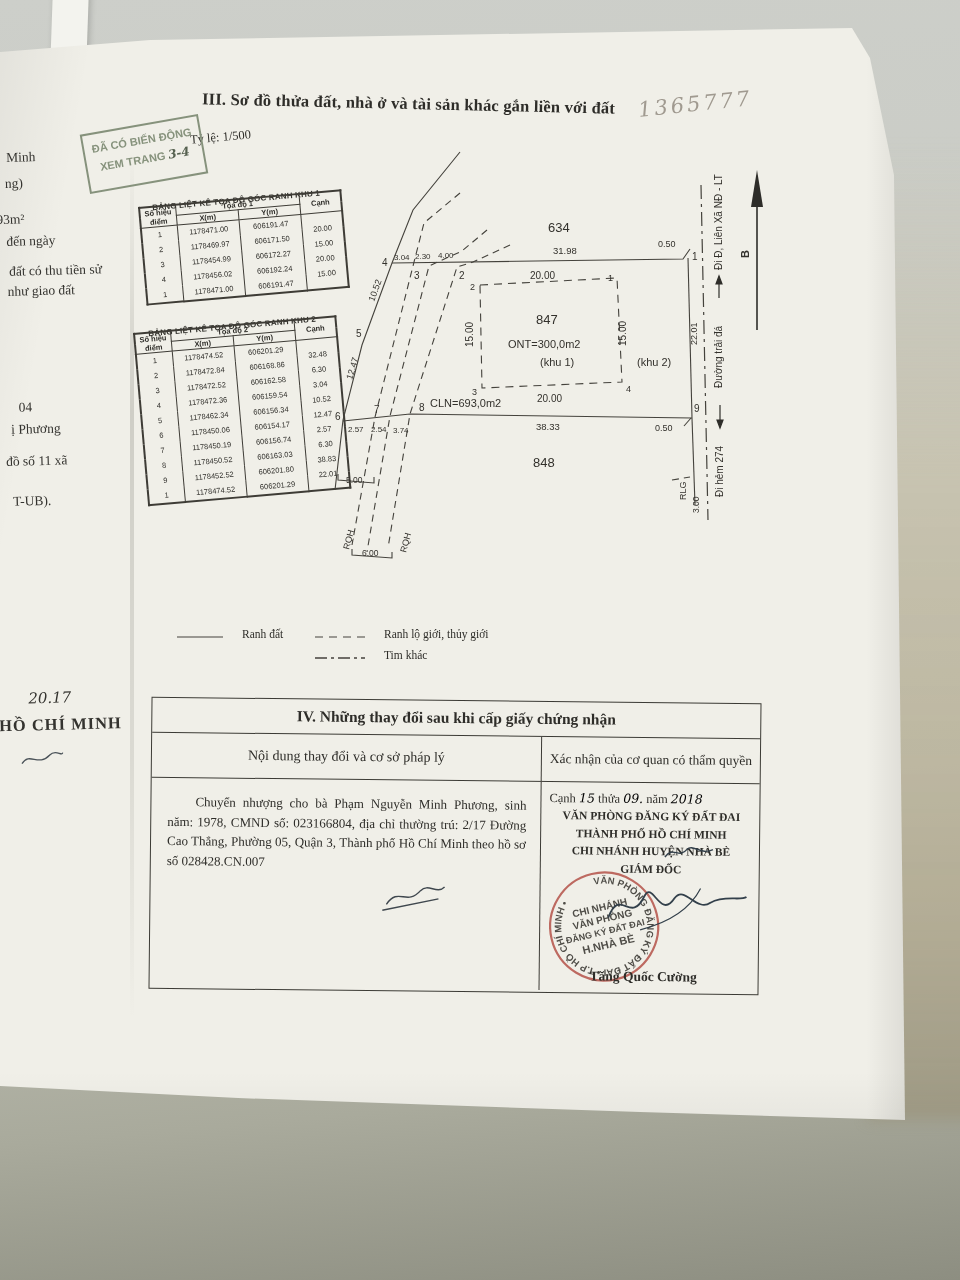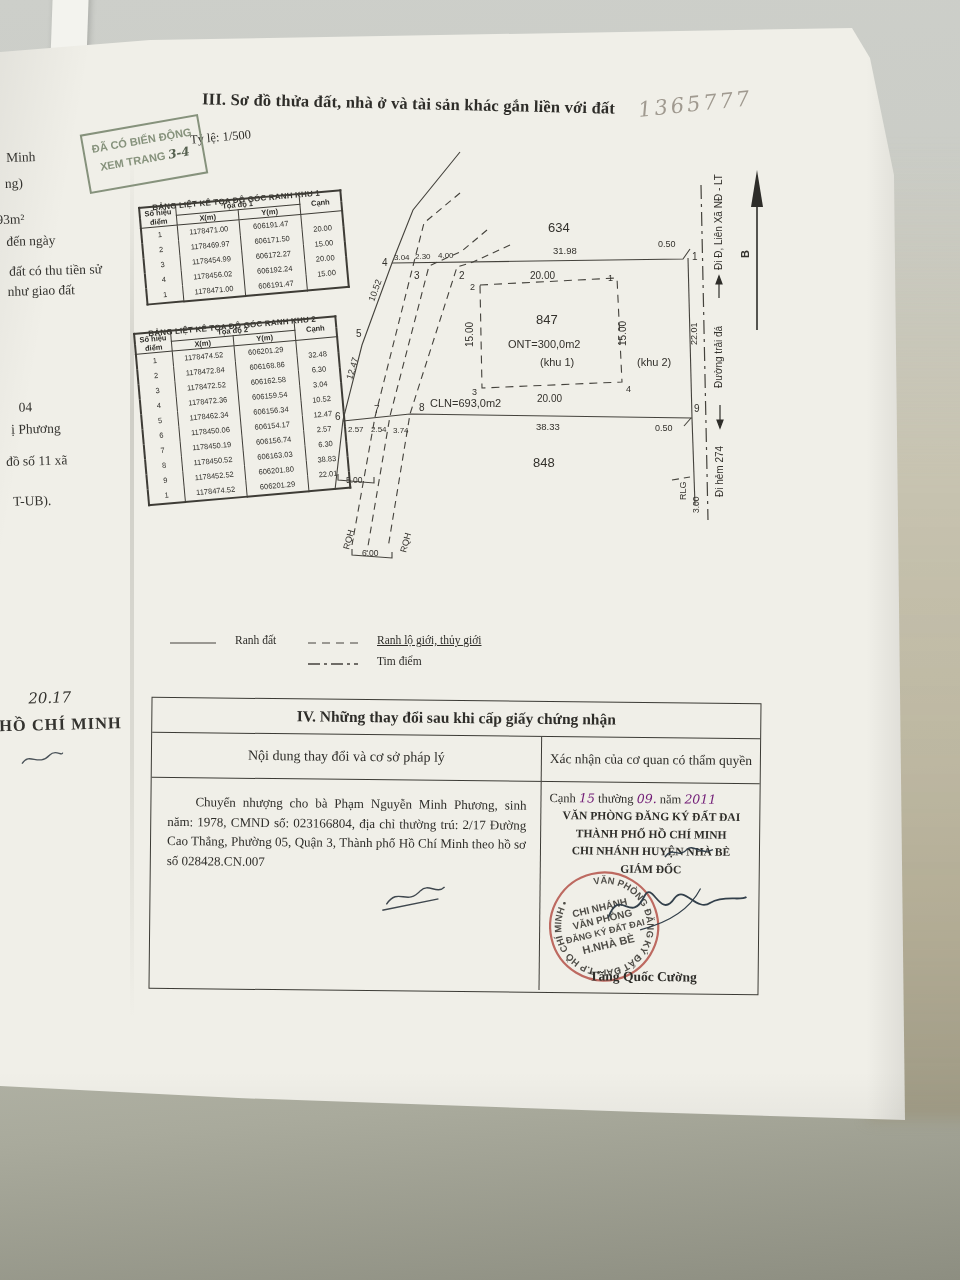--- a/index.html
+++ b/index.html
@@ -25,21 +25,21 @@
   .t{position:absolute;white-space:nowrap;color:#2e2d29;}
   .sec3-title{left:202px;top:94px;font-weight:bold;font-size:16.5px;transform:rotate(1.3deg);letter-spacing:.2px;}
   .scale{left:190px;top:130px;font-size:12.5px;transform:rotate(-5deg);}
   .hw-ref{left:638px;top:92px;font-size:21px;font-style:italic;color:#a09a90;transform:rotate(-6deg);letter-spacing:3px;font-family:"DejaVu Serif",serif;}
   .green-stamp{position:absolute;left:84px;top:124px;width:116px;height:50px;border:2px solid #86927c;
     transform:rotate(-10deg);color:#86927c;font-family:"Liberation Sans",sans-serif;font-weight:bold;
     font-size:11px;text-align:center;line-height:1.6;padding-top:6px;}
   .green-stamp .hw34{color:#55604f;font-family:"DejaVu Serif",serif;font-style:italic;font-size:12px;}
   .margin{position:absolute;left:0;top:0;transform:rotate(-1.5deg);font-size:13.5px;}
   .margin .t{color:#34332f;}
-  .hw{font-family:"DejaVu Serif",serif;font-style:italic;color:#701a75;}
+  .hw{font-family:"DejaVu Serif",serif;font-style:italic;color:#000000;}
   .tbl-title{position:absolute;font-family:"Liberation Sans",sans-serif;font-weight:bold;font-size:8px;
     transform:rotate(-5deg);color:#33322d;letter-spacing:.2px;}
   .coord{position:absolute;border-collapse:collapse;font-family:"Liberation Sans",sans-serif;color:#2f2e2a;
     transform:rotate(-5deg);transform-origin:left top;}
   .coord th,.coord td{font-weight:normal;padding:0 2px;font-size:7.5px;text-align:center;}
   .coord thead th{border:1px solid #3e3c36;font-weight:bold;}
   .coord tbody td{border-left:1px solid #3e3c36;border-right:1px solid #3e3c36;height:15px;}
   .coord{border:2px solid #3e3c36;}
   .canh span{display:inline-block;transform:translateY(8px);}
   .legend-label{font-size:11.5px;}
@@ -301,56 +301,56 @@
       <text x="626" y="392" font-size="9">4</text>
 
       <text x="722" y="270" font-size="10" transform="rotate(-90 722 270)">Đi Đ, Liên Xã NĐ - LT</text>
       <text x="722" y="388" font-size="10" transform="rotate(-90 722 388)">Đường trải đá</text>
       <text x="723" y="497" font-size="10" transform="rotate(-90 723 497)">Đi hẻm 274</text>
       <text x="686" y="500" font-size="9" transform="rotate(-90 686 500)">RLG</text>
       <text x="349" y="550" font-size="9" transform="rotate(-75 349 550)">RQH</text>
       <text x="406" y="553" font-size="9" transform="rotate(-75 406 553)">RQH</text>
     </svg>
 
-    <div class="abs" style="left:165px;top:628px;width:460px;height:46px;margin-top:6px;">
+    <div class="abs" style="left:172px;top:628px;width:460px;height:46px;">
       <svg class="abs" style="left:5px;top:6px;" width="46" height="6">
           <line x1="0" y1="3" x2="46" y2="3" stroke="#44423c" stroke-width="1.2"></line>
         </svg>
       <div class="t legend-label" style="left:70px;top:0px;">Ranh đất</div>
       <svg class="abs" style="left:143px;top:6px;" width="50" height="6">
           <line x1="0" y1="3" x2="50" y2="3" stroke="#44423c" stroke-width="1.2" stroke-dasharray="8,6"></line>
         </svg>
-      <div class="t legend-label" style="left:212px;top:0px;text-decoration:underline;">Ranh lộ giới, thủy giới</div>
+      <div class="t legend-label" style="left:212px;top:0px;">Ranh lộ giới, thủy giới</div>
       <svg class="abs" style="left:143px;top:27px;" width="50" height="6">
           <line x1="0" y1="3" x2="50" y2="3" stroke="#44423c" stroke-width="1.3" stroke-dasharray="12,4,3,4"></line>
         </svg>
-      <div class="t legend-label" style="left:212px;top:21px;">Tim điểm</div>
+      <div class="t legend-label" style="left:212px;top:21px;">Tim khác</div>
     </div>
 
     <div class="sec4">
       <div class="sec4-title">IV. Những thay đổi sau khi cấp giấy chứng nhận</div>
       <div class="sec4-head">
         <div class="c1">Nội dung thay đổi và cơ sở pháp lý</div>
         <div class="c2">Xác nhận của cơ quan có thẩm quyền</div>
       </div>
       <div class="sec4-body">
         <div class="c1">
           <div class="entry">Chuyển nhượng cho bà Phạm Nguyễn Minh Phương, sinh năm: 1978, CMND số: 023166804, địa chỉ thường trú: 2/17 Đường Cao Thắng, Phường 05, Quận 3, Thành phố Hồ Chí Minh theo hồ sơ số 028428.CN.007</div>
           <svg class="abs" style="left:230px;top:100px;" width="70" height="34">
             <path d="M6,24 C18,6 26,26 40,10 C48,2 56,14 64,6 M2,30 L58,18" stroke="#3f474e" stroke-width="1.4" fill="none"></path>
           </svg>
         </div>
         <div class="c2">
           <div class="dateline">
             <span>Cạnh</span>
             <span class="hw">15</span>
-            <span>thường</span>
+            <span>thửa</span>
             <span class="hw">09.</span>
             <span>năm</span>
-            <span class="hw">2011</span>
+            <span class="hw">2018</span>
           </div>
           <div class="office">VĂN PHÒNG ĐĂNG KÝ ĐẤT ĐAI</div>
           <div class="office">THÀNH PHỐ HỒ CHÍ MINH</div>
           <div class="office">CHI NHÁNH HUYỆN NHÀ BÈ</div>
           <div class="office">GIÁM ĐỐC</div>
 
           <svg class="abs" style="left:6px;top:86px;opacity:.85;transform:rotate(-14deg);" width="116" height="116" viewBox="0 0 116 116">
             <circle cx="58" cy="58" r="54" stroke="#b5534a" stroke-width="2.2" fill="none"></circle>
             <defs>
                 <path id="ringpath" d="M58,15 a43,43 0 1,1 -0.01,0" fill="none"></path>

